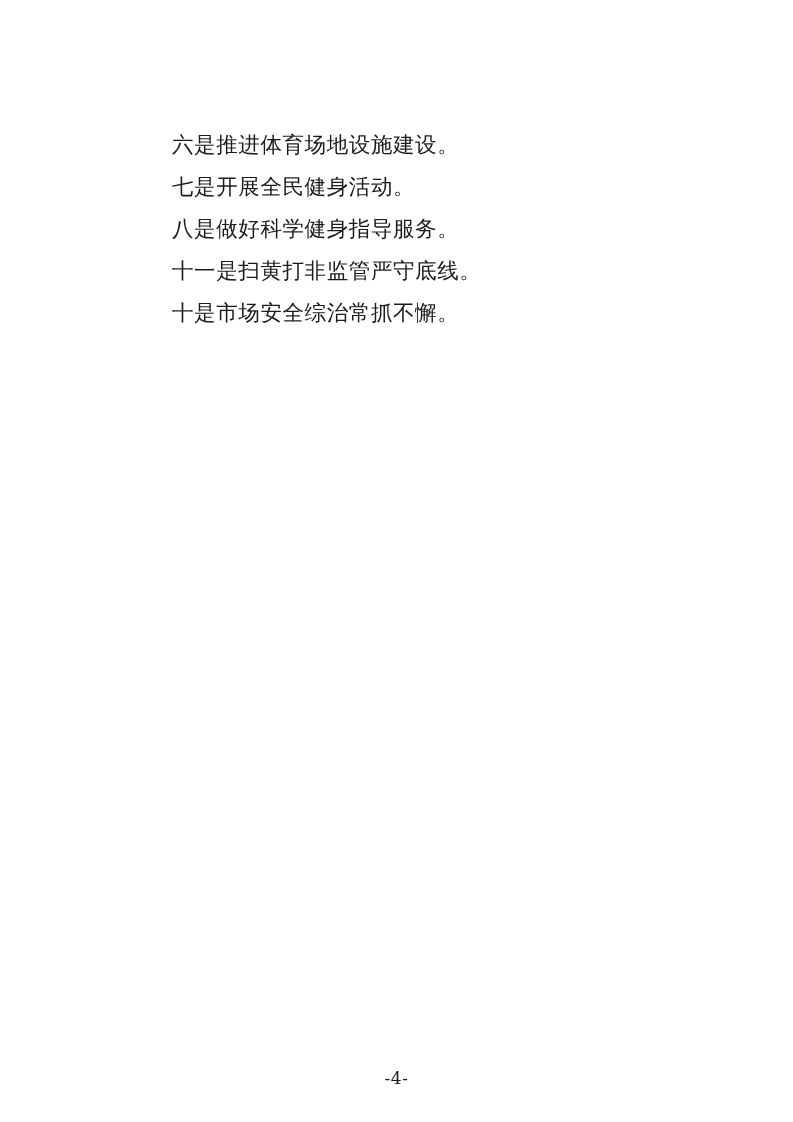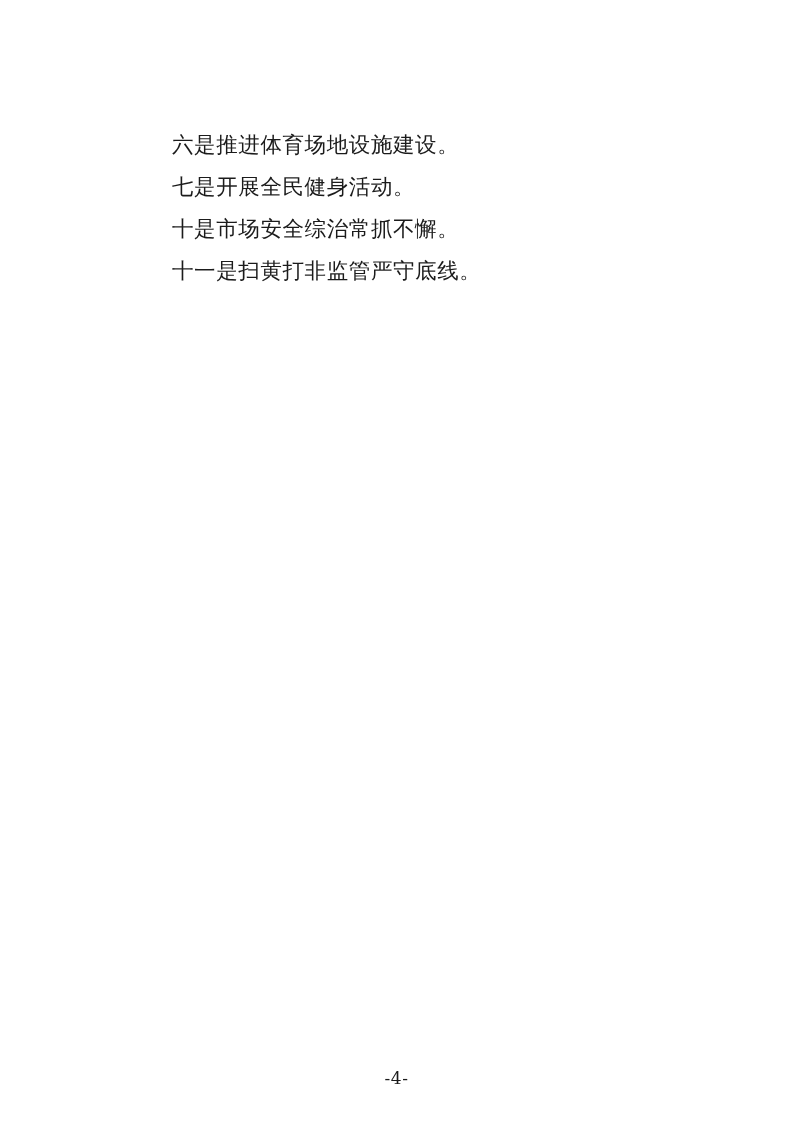--- a/index.html
+++ b/index.html
@@ -49,19 +49,20 @@
   }
 </style>
 </head>
 <body>
 
 <div class="page">
 
   <div class="body-text">
     <div class="para">六是推进体育场地设施建设。</div>
     <div class="para">七是开展全民健身活动。</div>
+    <div class="para">八是做好科学健身指导服务。</div>
+    <div class="para">十一是扫黄打非监管严守底线。</div>
     <div class="para">十是市场安全综治常抓不懈。</div>
-    <div class="para">十一是扫黄打非监管严守底线。</div>
   </div>
 
   <div class="page-number">-4-</div>
 
 </div>
 
 </body></html>

